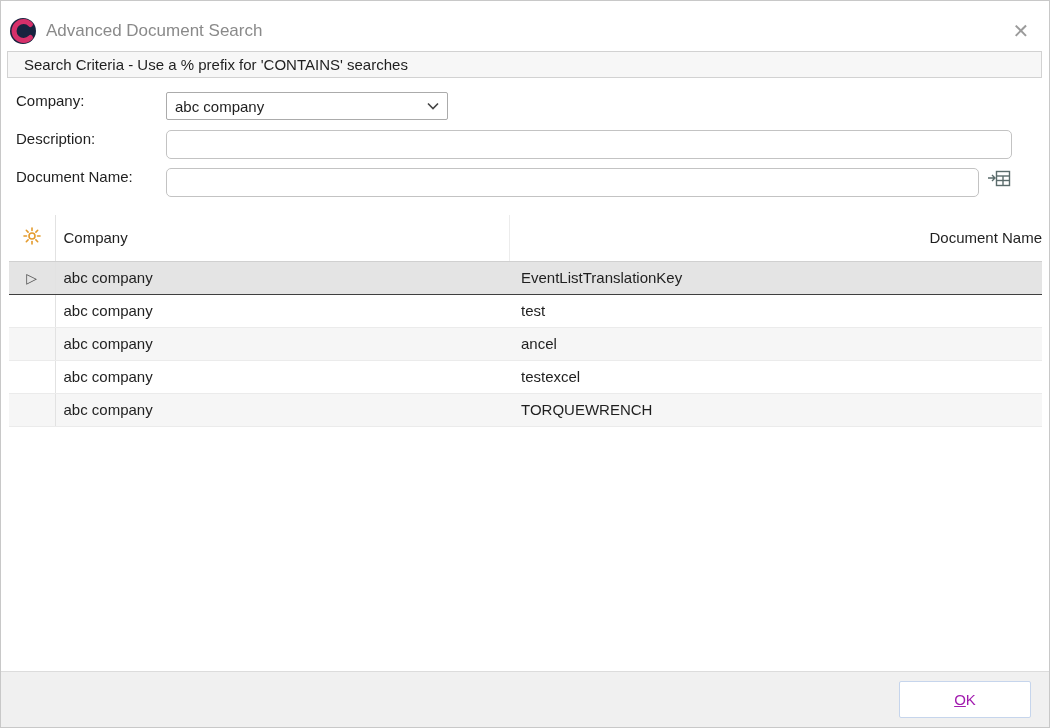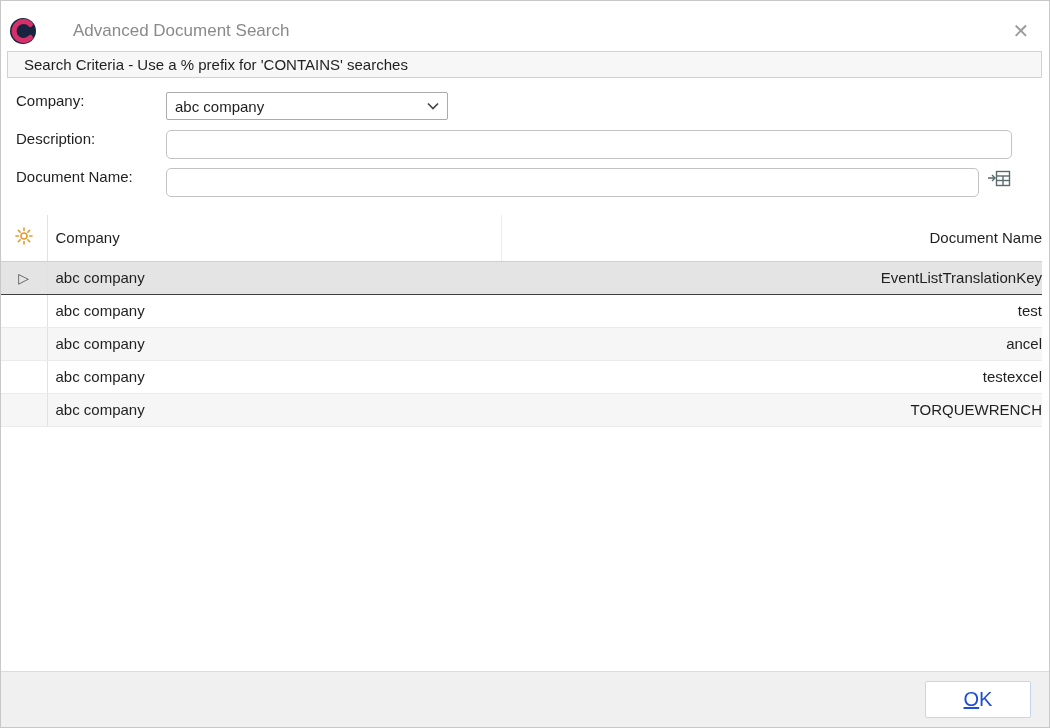--- a/index.html
+++ b/index.html
@@ -16,21 +16,20 @@
     display: flex; flex-direction: column;
     background: #ffffff;
   }
 
   
   .titlebar {
     height: 48px; flex: 0 0 48px;
     display: flex; align-items: center;
     padding: 12px 14px 0 8px;
     background: #ffffff;
-    gap: 27px;
   }
   .app-logo { width: 28px; height: 28px; flex: 0 0 28px; margin-right: 9px; }
   .title-text {
     font-size: 17px; color: #8a8a8a; flex: 1 1 auto;
     white-space: nowrap; overflow: hidden;
   }
   .close-btn {
     width: 28px; height: 28px;
     display: flex; align-items: center; justify-content: center;
     color: #9b9b9b; font-size: 20px; cursor: pointer; user-select: none;
@@ -83,21 +82,21 @@
   .desc-input { width: 846px; }
   .row-trail-icon {
     width: 24px; height: 22px; margin-left: 8px;
     display: flex; align-items: center; justify-content: center;
     cursor: pointer;
   }
 
   
   .grid-area {
     flex: 1 1 auto;
-    margin: 9px 7px 0 0;
+    margin: 9px 7px 0 8px;
     overflow: hidden;
     background: #ffffff;
   }
   table.grid {
     width: 100%;
     border-collapse: collapse;
     table-layout: fixed;
     font-size: 15px;
   }
   table.grid col.c-ind  { width: 46px; }
@@ -122,44 +121,44 @@
     border-bottom: 1px solid #ebebeb;
     padding: 0 0 0 8px;
     color: #1f1f1f;
     overflow: hidden; white-space: nowrap;
   }
   table.grid tbody td.td-ind {
     border-right: 1px solid #e2e2e2;
     padding: 0; text-align: center;
     color: #555; font-size: 14px;
   }
-  table.grid tbody td.td-doc { padding-left: 12px; text-align: right; }
+  table.grid tbody td.td-doc { padding-left: 12px; }
   table.grid tbody tr:nth-child(odd) { background: #f6f6f6; }
   table.grid tbody tr { background: #ffffff; cursor: pointer; }
   table.grid tbody tr:nth-child(odd) { background: #f6f6f6; }
   table.grid tbody tr.selected { background: #e4e4e4; }
   table.grid tbody tr.selected td {
     border-top: 1px solid #3f3f3f;
     border-bottom: 1px solid #3f3f3f;
   }
 
   
   .footer {
     flex: 0 0 56px; height: 56px;
     background: #f0f0f0;
     border-top: 1px solid #dcdcdc;
     display: flex; align-items: center; justify-content: flex-end;
     padding-right: 18px; gap: 12px;
   }
   .btn {
-    width: 106px; height: 37px;
+    width: 132px; height: 37px;
     background: #ffffff;
     border: 1px solid #c6d5ec;
     border-radius: 2px;
-    font-size: 20px; color: #1d4ed8;
+    font-size: 15px; color: #a21caf;
     font-family: "Liberation Sans", "DejaVu Sans", sans-serif;
     cursor: pointer;
   }
   .btn u { text-decoration: underline; }
 </style>
 </head>
 <body>
 
 <div class="dialog">
 

